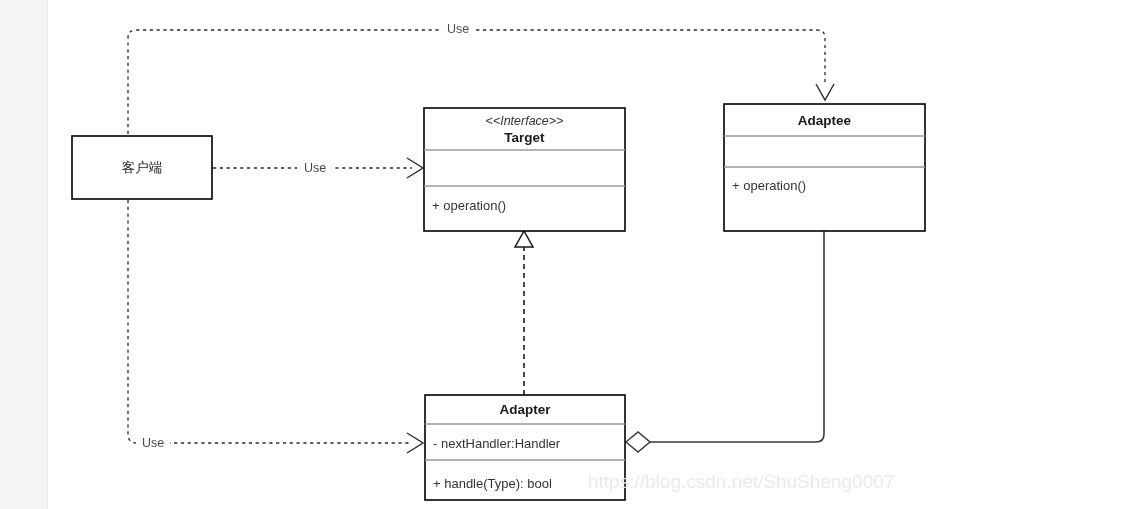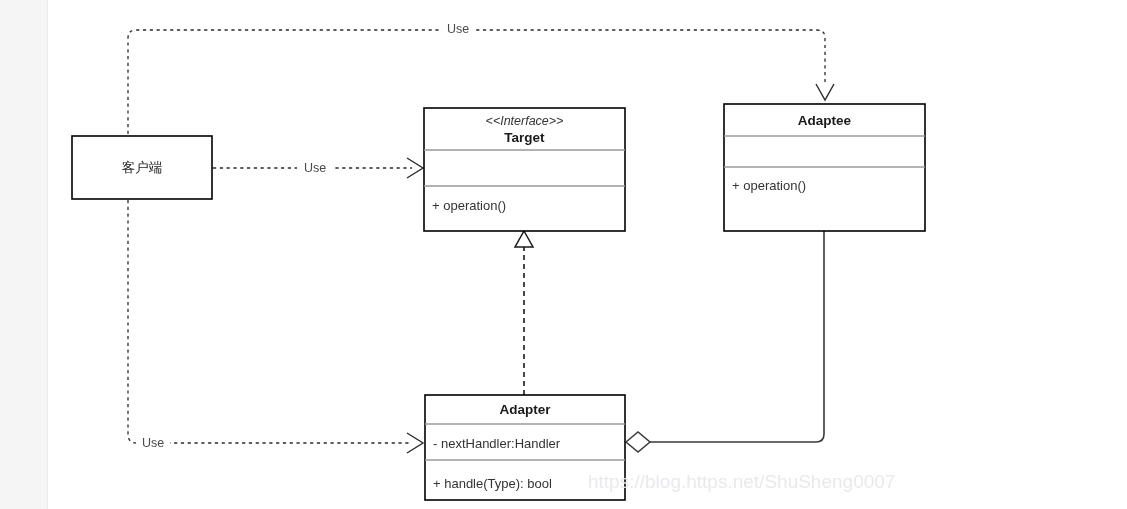--- a/index.html
+++ b/index.html
@@ -200,15 +200,15 @@
       <rect class="uml-box-rect" x="425" y="395" width="200" height="105"></rect>
       <line class="uml-divider" x1="425" y1="424" x2="625" y2="424"></line>
       <line class="uml-divider" x1="425" y1="460" x2="625" y2="460"></line>
       <text class="uml-title" x="525" y="414">Adapter</text>
       <text class="uml-member" x="433" y="448">- nextHandler:Handler</text>
       <text class="uml-member" x="433" y="488">+ handle(Type): bool</text>
     </g>
 
   </svg>
 
-  <div class="watermark" style="left:588px; top:471px;">https://blog.https.net/ShuSheng0007</div>
+  <div class="watermark" style="left:588px; top:471px;">https://blog.csdn.net/ShuSheng0007</div>
 
 </div>
 
 </body></html>

